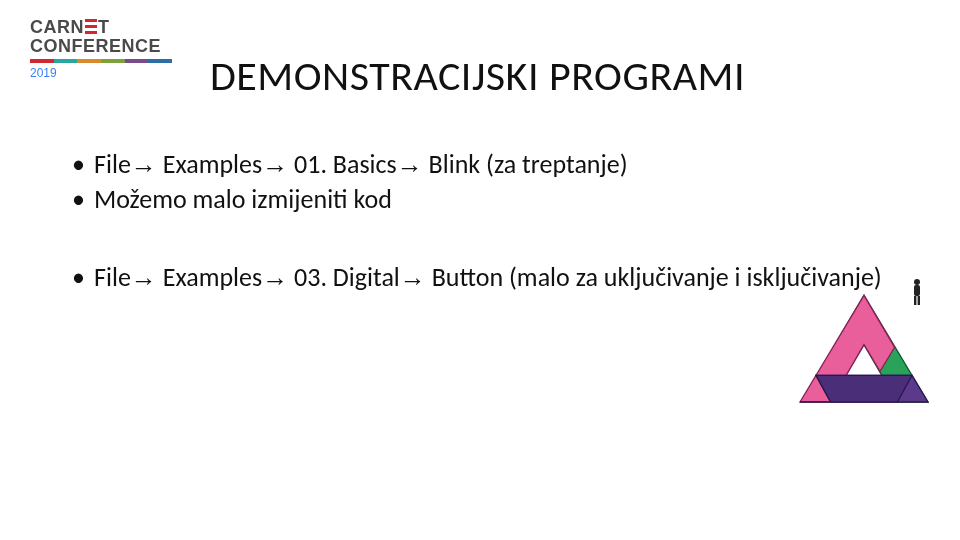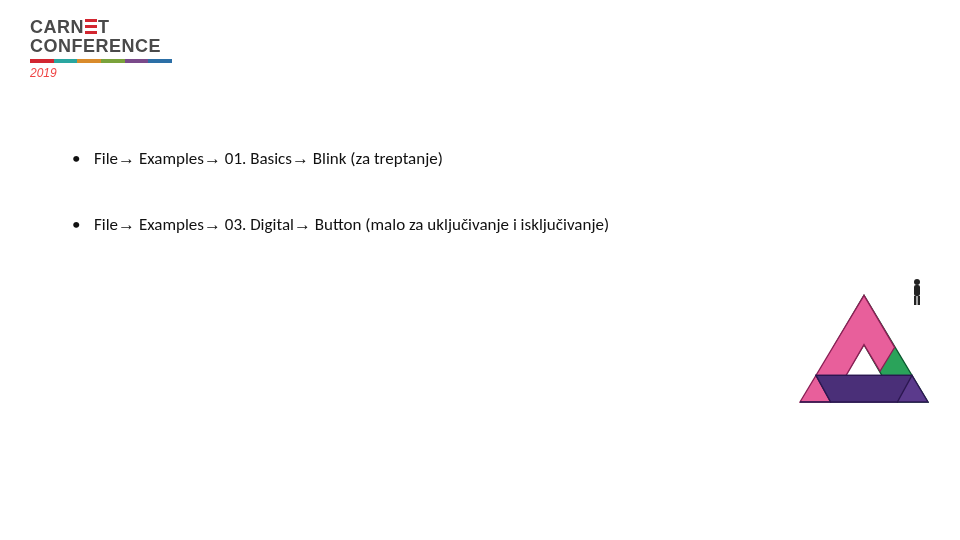--- a/index.html
+++ b/index.html
@@ -61,43 +61,42 @@
   .logo-stripe span { flex: 1 1 auto; }
   .s-red    { background: #d22630; }
   .s-teal   { background: #2aa6a0; }
   .s-orange { background: #d98b2b; }
   .s-green  { background: #7aa23b; }
   .s-purple { background: #7a4a8a; }
   .s-blue   { background: #2c6fa6; }
   .logo-year {
     font-family: Arial, sans-serif;
     font-size: 12px;
-    color: #ef4444;
+    color: #3b82f6;
     margin-top: 3px;
-    font-style: italic;
   }
 
   
   .title {
     position: absolute;
     top: 50px;
     left: 210px;
     font-size: 42px;
     color: #111;
     font-weight: 400;
     letter-spacing: 0.5px;
   }
 
   
   .body {
     position: absolute;
     top: 148px;
     left: 72px;
     right: 60px;
-    font-size: 17px;
+    font-size: 26px;
     color: #111;
     line-height: 1.28;
   }
   .body ul {
     list-style: none;
     padding: 0;
     margin: 0;
   }
   .body li {
     position: relative;
@@ -152,26 +151,28 @@
       <span class="s-red"></span>
         <span class="s-teal"></span>
         <span class="s-orange"></span>
       <span class="s-green"></span>
         <span class="s-purple"></span>
         <span class="s-blue"></span>
     </div>
     <div class="logo-year">2019</div>
   </div>
 
+  <div class="title">DEMONSTRACIJSKI PROGRAMI</div>
 
   <div class="body">
     <ul>
       <li>
         <span>File</span><span class="arrow">→</span><span> Examples</span><span class="arrow">→</span><span> 01. Basics</span><span class="arrow">→</span><span> Blink (za treptanje)</span>
       </li>
+      <li>Možemo malo izmijeniti kod</li>
     </ul>
     <div class="gap"></div>
     <ul>
       <li>
         <span>File</span><span class="arrow">→</span><span> Examples</span><span class="arrow">→</span><span> 03. Digital</span><span class="arrow">→</span><span> Button  (malo za uključivanje i isključivanje)</span>
       </li>
     </ul>
   </div>
 
   <div class="penrose">

